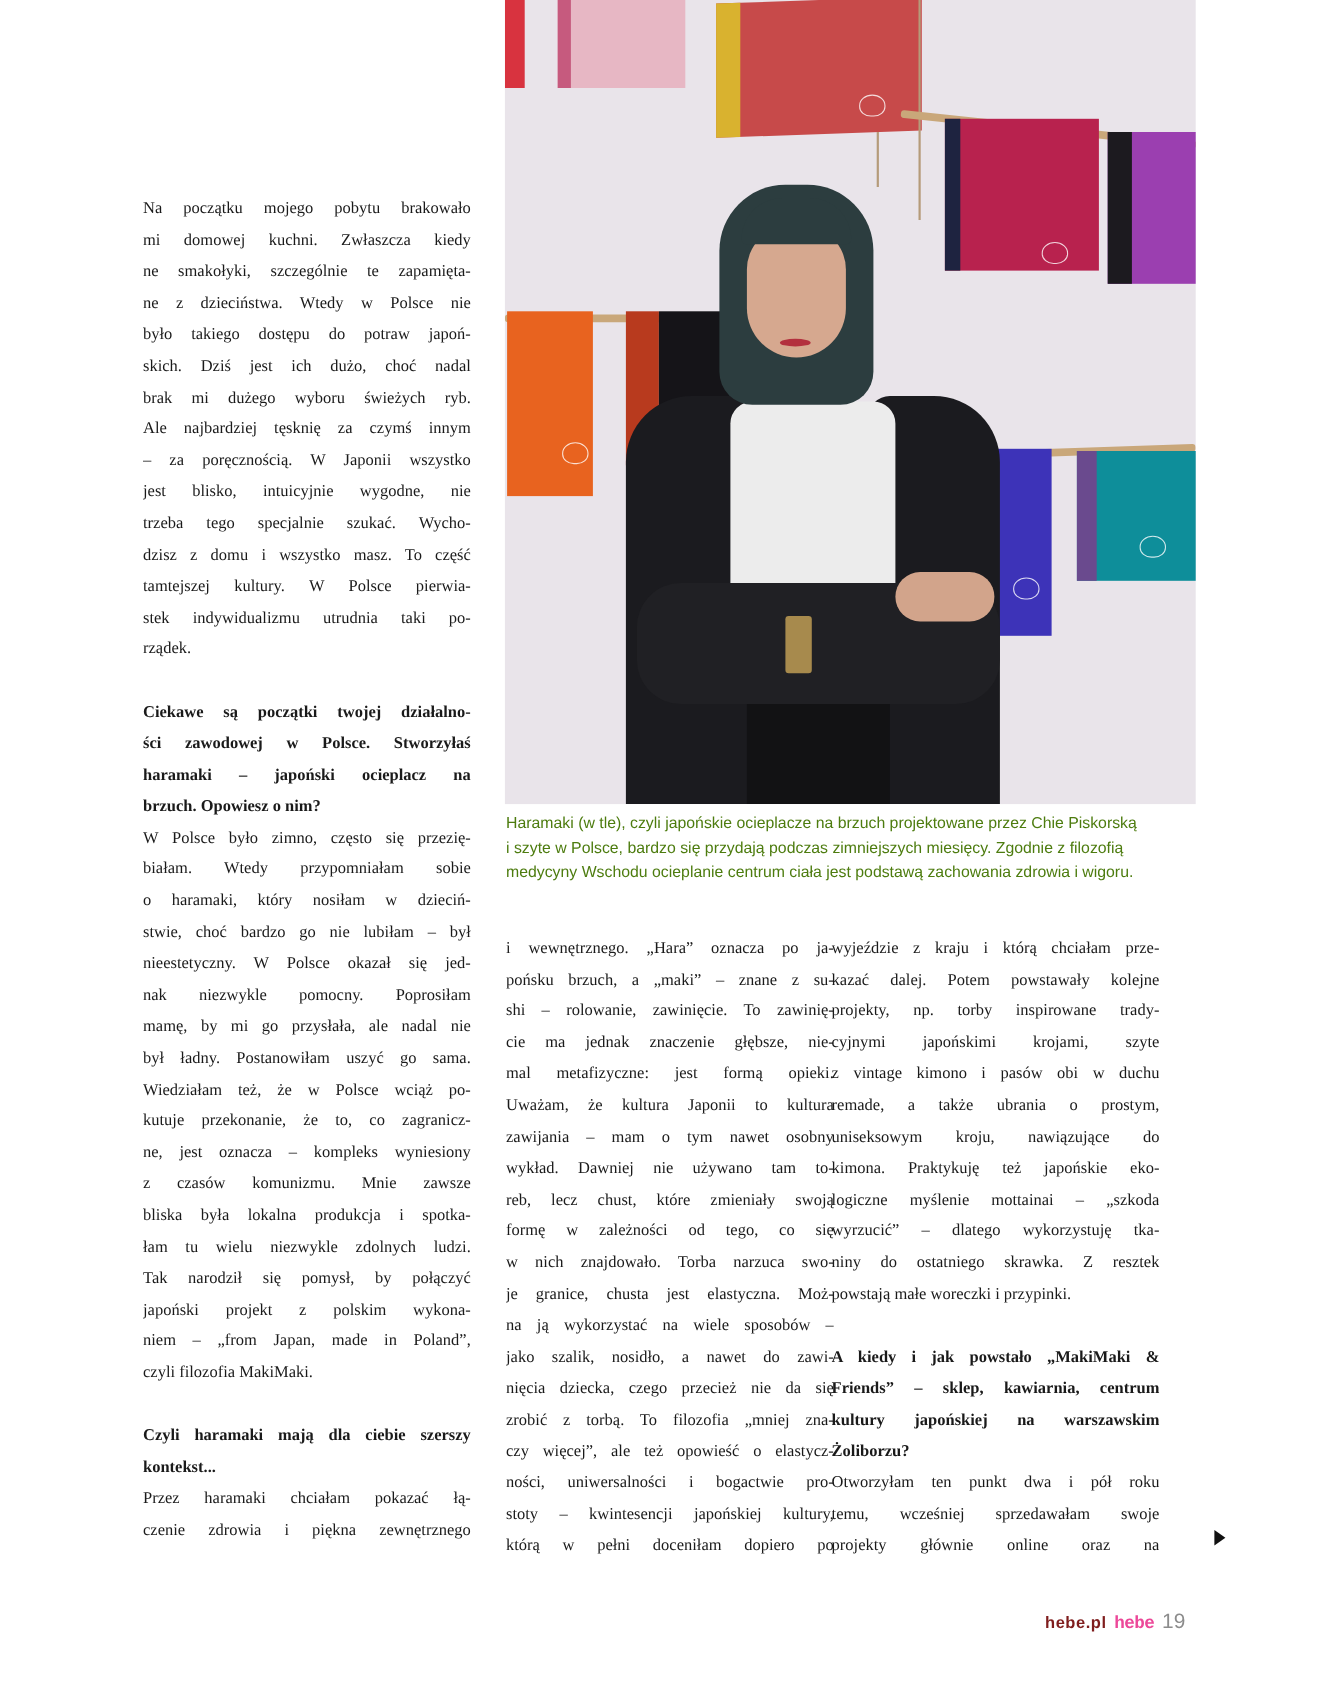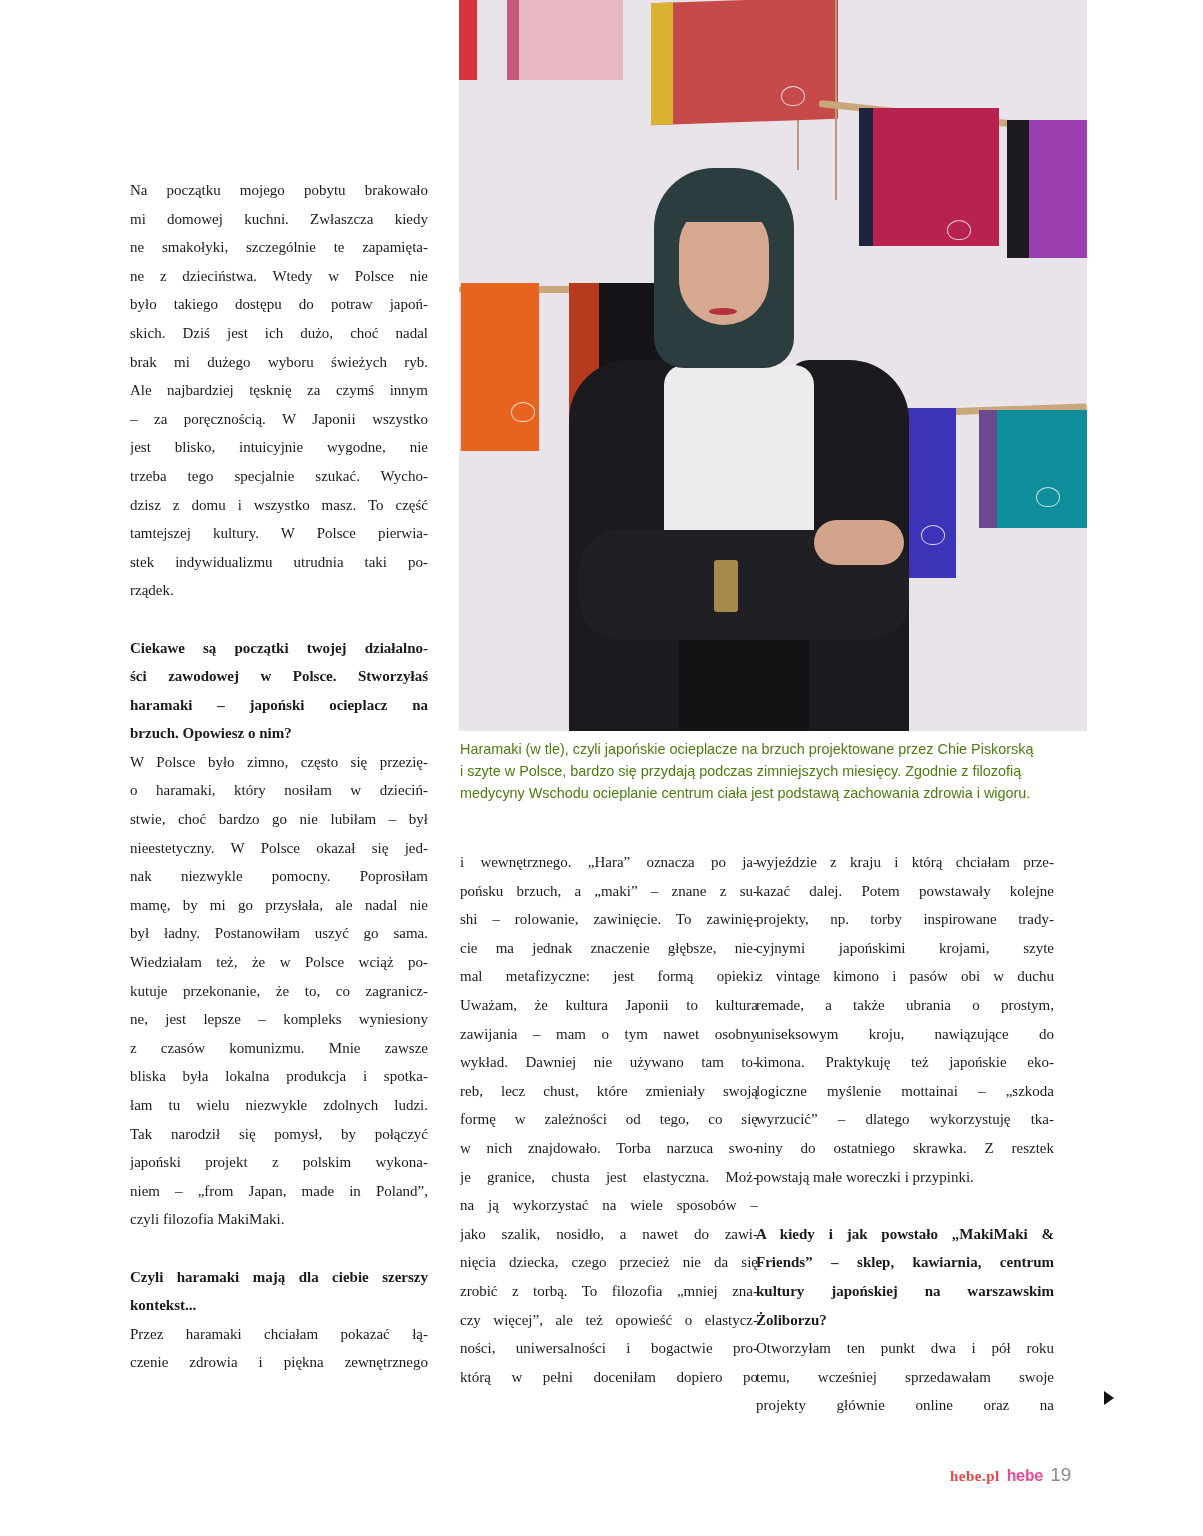--- a/index.html
+++ b/index.html
@@ -34,21 +34,21 @@
   #person-skirt { position:absolute; left:220px; top:640px; width:130px; height:91px; background:#121214; }
 
   #caption { position:absolute; left:460px; top:738px; width:630px; font-family:"Liberation Sans","DejaVu Sans",sans-serif;
              font-size:14.4px; line-height:22px; color:#4d7c0f; }
   #caption span { display:block; white-space:nowrap; }
 
   #continue-arrow { position:absolute; left:1104px; top:1391px; width:0; height:0;
                     border-top:7px solid transparent; border-bottom:7px solid transparent; border-left:10px solid #111; }
 
   #footer { position:absolute; left:950px; top:1464px; height:24px; display:flex; align-items:baseline; gap:7px; }
-  #footer-site { font-family:Liberation Serif, serif; font-size:15px; color:#ef4444; letter-spacing:0.5px; font-weight:bold; }
+  #footer-site { font-family:Liberation Sans, sans-serif; font-size:15px; color:#7f1d1d; letter-spacing:0.5px; font-weight:bold; }
   #footer-brand { font-family:Liberation Mono, monospace; font-size:16px; font-weight:bold; color:#ec4899; letter-spacing:-0.5px; }
   #footer-page { font-family:Liberation Sans, sans-serif; font-size:19px; color:#8c8c8c; }
 </style>
 </head>
 <body>
 
 <div id="photo">
 
   <div class="scarf" style="left:0;top:0;width:18px;height:80px;background:#d8333f;"></div>
   <div class="scarf" style="left:48px;top:0;width:104px;height:80px;background:#e7b7c4;border-left:12px solid #c65a7e;"></div>
@@ -116,29 +116,30 @@
     </p>
   <div class="gap"></div>
   <p class="q" id="l-q1">
       <span class="line">Ciekawe są początki twojej działalno-</span>
       <span class="line">ści zawodowej w Polsce. Stworzyłaś</span>
       <span class="line">haramaki – japoński ocieplacz na</span>
       <span class="line last">brzuch. Opowiesz o nim?</span>
     </p>
   <p id="l-a1">
       <span class="line">W Polsce było zimno, często się przezię-</span>
+      <span class="line">białam. Wtedy przypomniałam sobie</span>
       <span class="line">o haramaki, który nosiłam w dzieciń-</span>
       <span class="line">stwie, choć bardzo go nie lubiłam – był</span>
       <span class="line">nieestetyczny. W Polsce okazał się jed-</span>
       <span class="line">nak niezwykle pomocny. Poprosiłam</span>
       <span class="line">mamę, by mi go przysłała, ale nadal nie</span>
       <span class="line">był ładny. Postanowiłam uszyć go sama.</span>
       <span class="line">Wiedziałam też, że w Polsce wciąż po-</span>
       <span class="line">kutuje przekonanie, że to, co zagranicz-</span>
-      <span class="line">ne, jest lepsze – kompleks wyniesiony</span>
+      <span class="line">ne, jest oznacza – kompleks wyniesiony</span>
       <span class="line">z czasów komunizmu. Mnie zawsze</span>
       <span class="line">bliska była lokalna produkcja i spotka-</span>
       <span class="line">łam tu wielu niezwykle zdolnych ludzi.</span>
       <span class="line">Tak narodził się pomysł, by połączyć</span>
       <span class="line">japoński projekt z polskim wykona-</span>
       <span class="line">niem – „from Japan, made in Poland”,</span>
       <span class="line last">czyli filozofia MakiMaki.</span>
     </p>
   <div class="gap"></div>
   <p class="q" id="l-q2">
@@ -164,20 +165,21 @@
       <span class="line">reb, lecz chust, które zmieniały swoją</span>
       <span class="line">formę w zależności od tego, co się</span>
       <span class="line">w nich znajdowało. Torba narzuca swo-</span>
       <span class="line">je granice, chusta jest elastyczna. Moż-</span>
       <span class="line">na ją wykorzystać na wiele sposobów –</span>
       <span class="line">jako szalik, nosidło, a nawet do zawi-</span>
       <span class="line">nięcia dziecka, czego przecież nie da się</span>
       <span class="line">zrobić z torbą. To filozofia „mniej zna-</span>
       <span class="line">czy więcej”, ale też opowieść o elastycz-</span>
       <span class="line">ności, uniwersalności i bogactwie pro-</span>
+      <span class="line">stoty – kwintesencji japońskiej kultury,</span>
       <span class="line">którą w pełni doceniłam dopiero po</span>
     </p>
 </div>
 
 <div id="col-right" class="col">
   <p id="r-p1">
       <span class="line">wyjeździe z kraju i którą chciałam prze-</span>
       <span class="line">kazać dalej. Potem powstawały kolejne</span>
       <span class="line">projekty, np. torby inspirowane trady-</span>
       <span class="line">cyjnymi japońskimi krojami, szyte</span>

